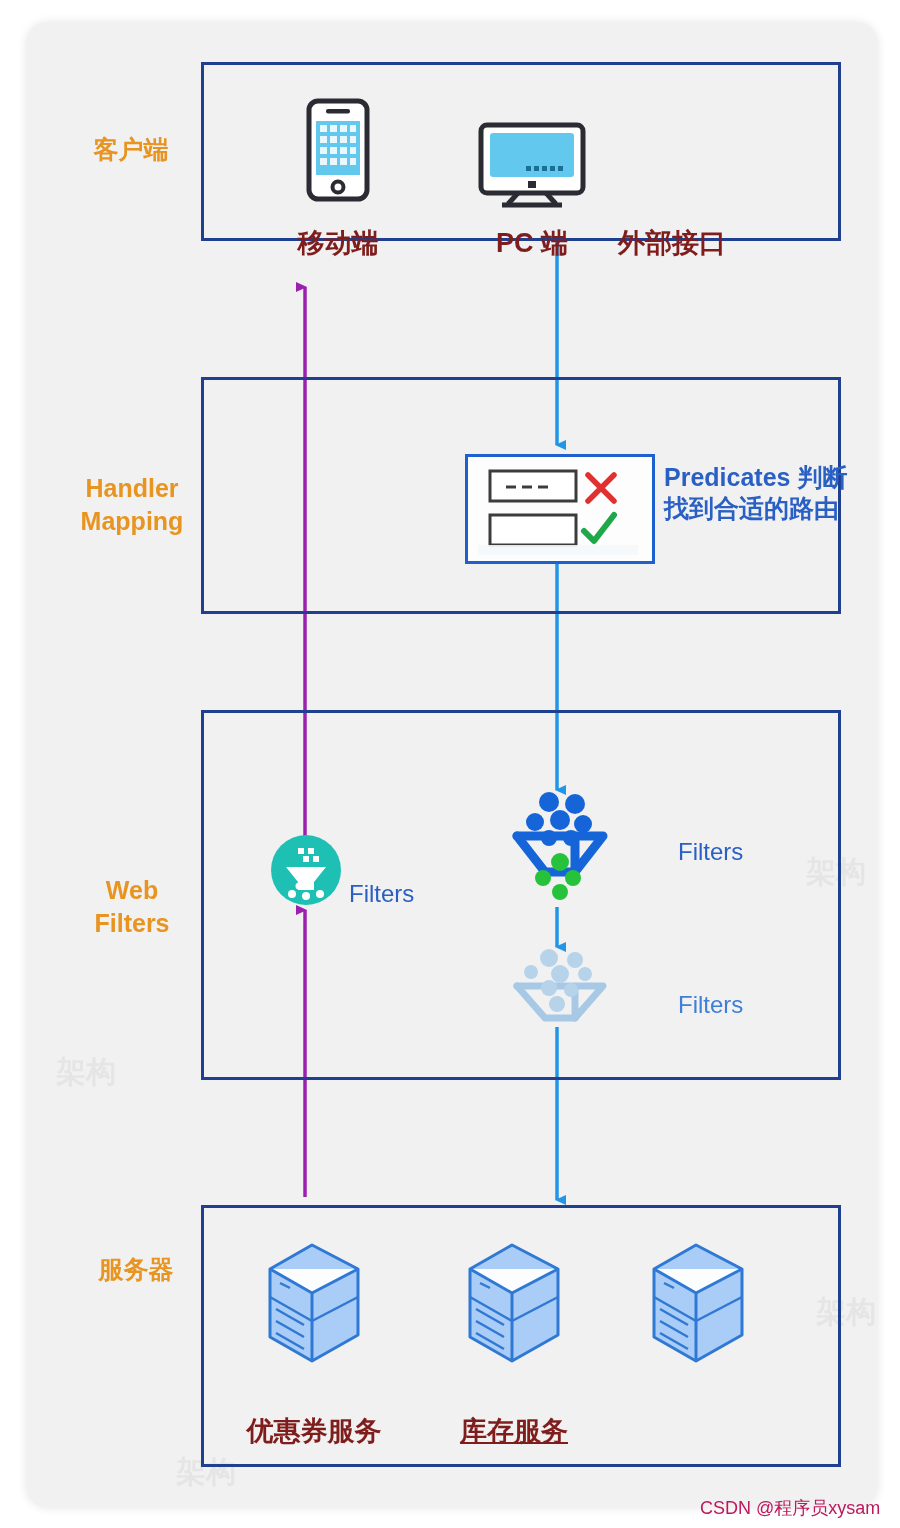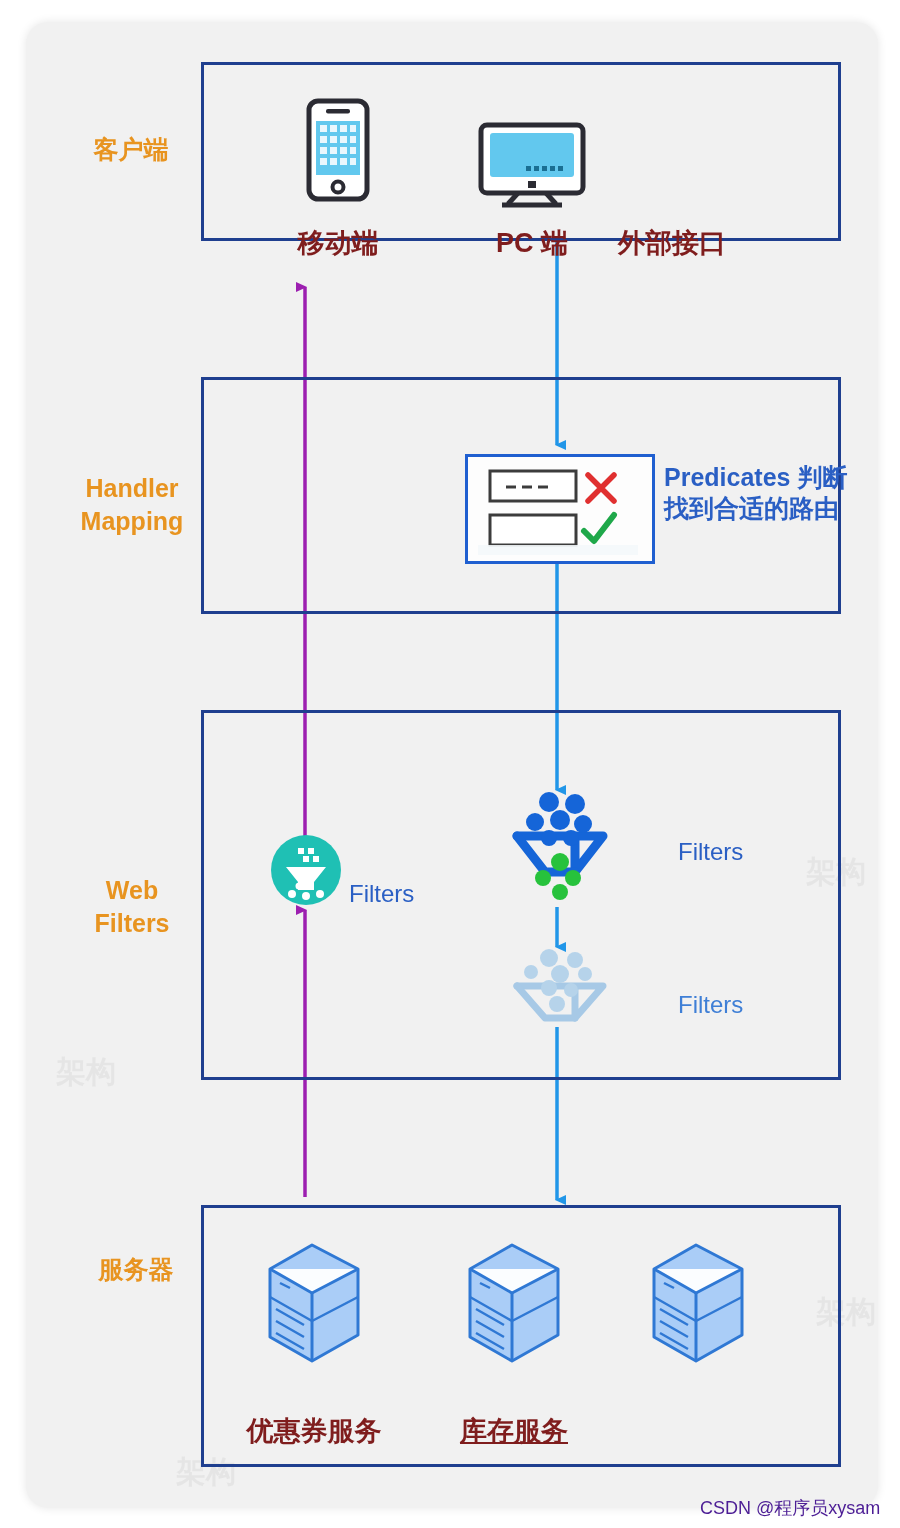--- a/index.html
+++ b/index.html
@@ -62,21 +62,21 @@
     position: absolute;
     color: #2a5fc4;
     font-size: 25px;
     line-height: 31px;
     font-weight: 700;
     white-space: pre-line;
   }
   .icon-wrap { position: absolute; }
   .watermark {
     position: absolute;
-    color: #4c1d95;
+    color: #be185d;
     font-size: 18px;
     white-space: nowrap;
   }
   .pred-box {
     position: absolute;
     border: 3px solid #1f5fd0;
     background: #fdfdfd;
     box-sizing: border-box;
   }
   svg { display: block; overflow: visible; }

